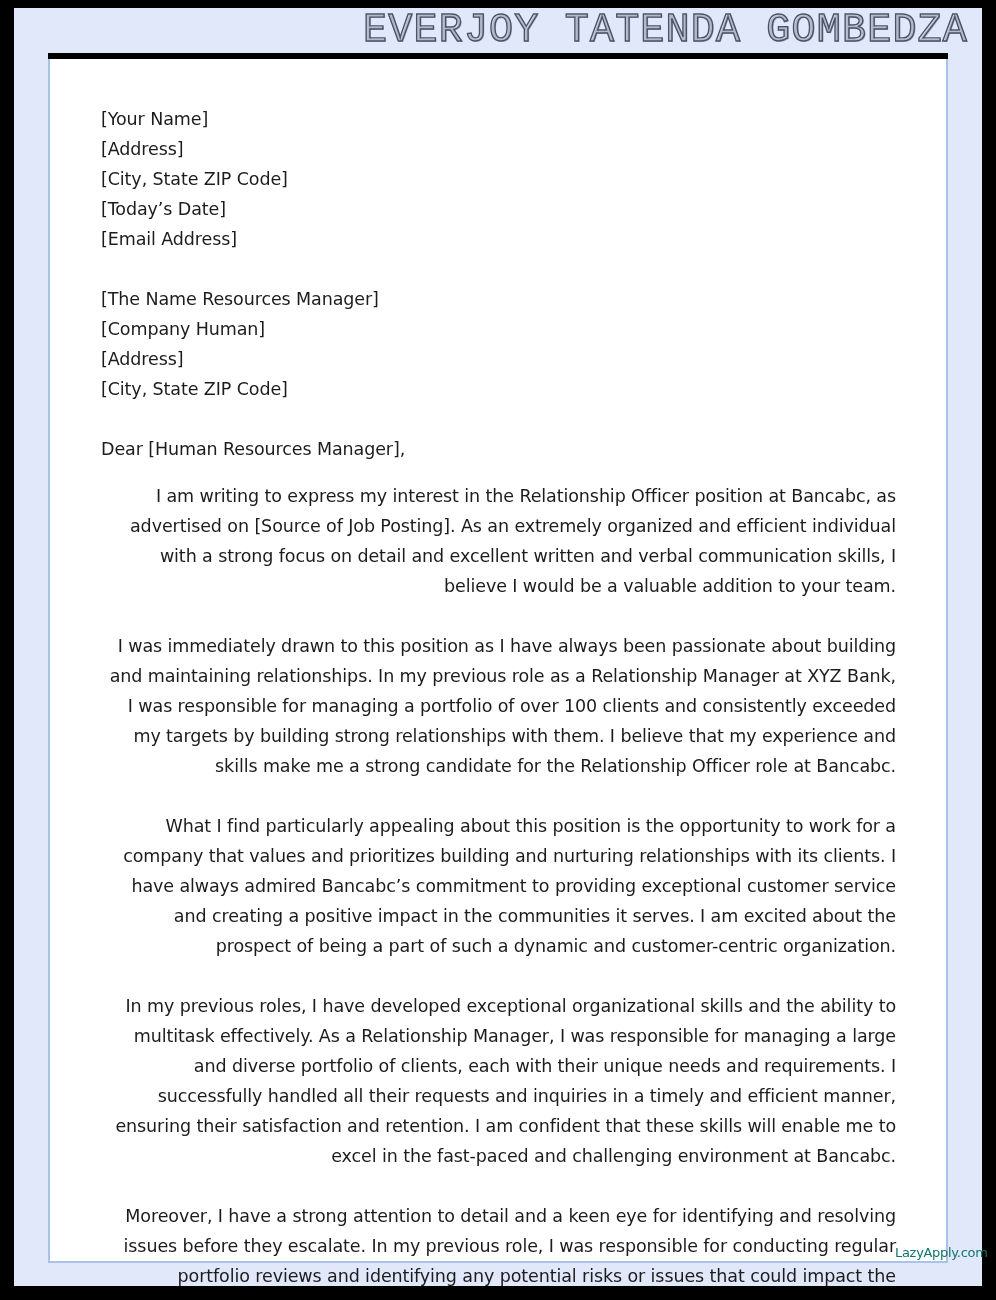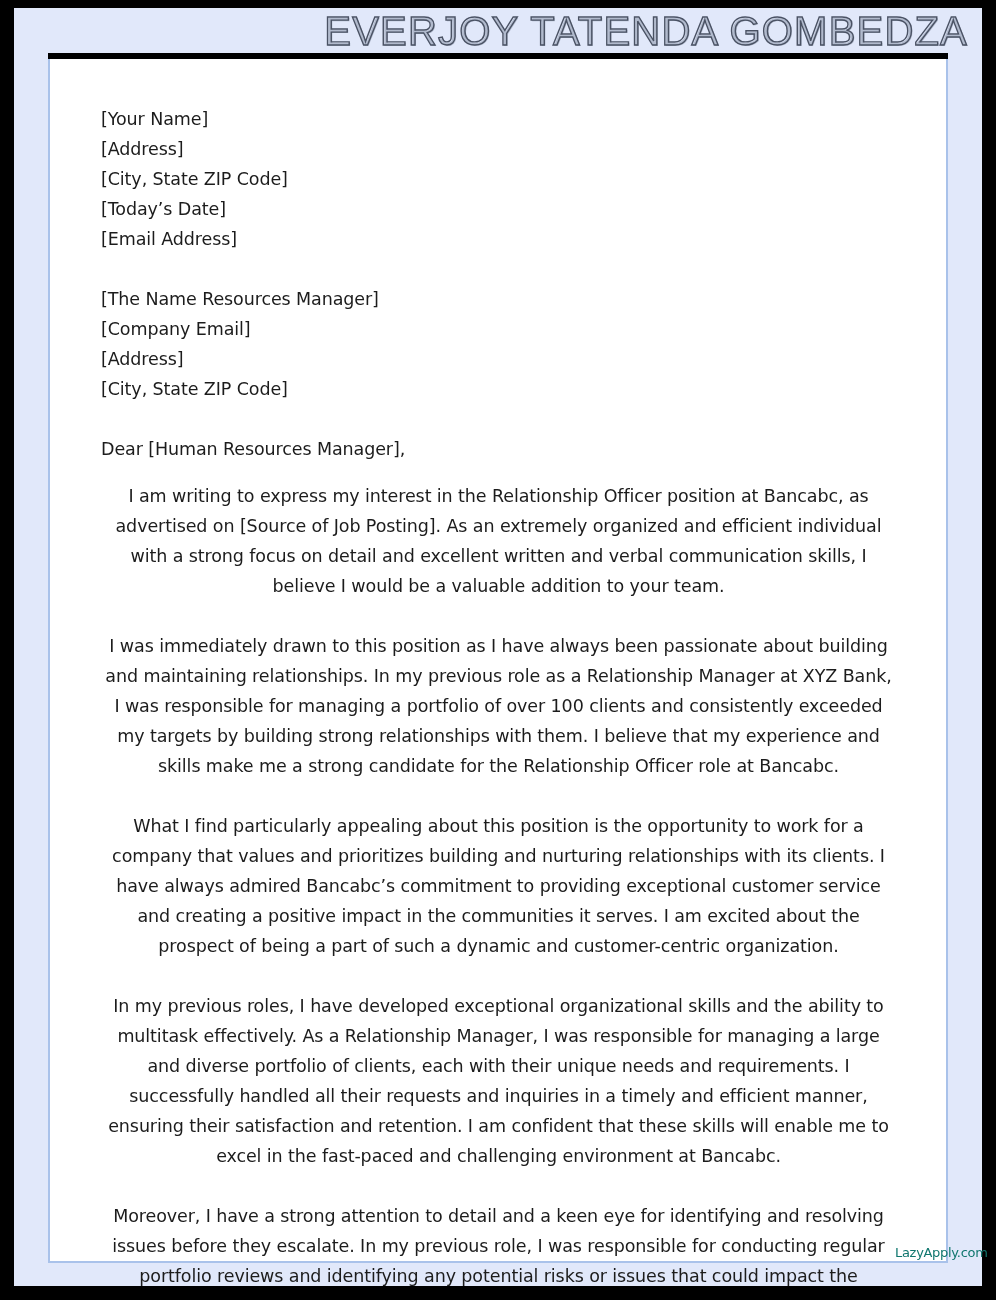--- a/index.html
+++ b/index.html
@@ -40,21 +40,21 @@
     left: 14px;
     top: 8px;
     width: 968px;
     height: 45px;
     background: transparent;
   }
   .banner-name {
     position: absolute;
     right: 14px;
     top: 0px;
-    font-family: Liberation Sans, sans-serif;
+    font-family: Liberation Mono, monospace;
     font-size: 40px;
     font-weight: 400;
     letter-spacing: 1.2px;
     line-height: 46px;
     white-space: nowrap;
     color: transparent;
     -webkit-text-stroke: 1.4px #4a5264;
     text-shadow: 1px 1px 0 rgba(120,130,150,0.45);
   }
 
@@ -100,21 +100,21 @@
   }
   .addr-line {
     display: block;
     white-space: nowrap;
   }
   .salutation {
     margin: 0 0 17px 0;
   }
   .para {
     margin: 0 0 30px 0;
-    text-align: center;
+    text-align: right;
   }
   .para:last-child {
     margin-bottom: 12px;
   }
 
   
   .watermark {
     position: absolute;
     left: 845px;
     top: 1186px;
@@ -156,21 +156,21 @@
       <div class="addr-block">
         <span class="addr-line">[Your Name]</span>
         <span class="addr-line">[Address]</span>
         <span class="addr-line">[City, State ZIP Code]</span>
         <span class="addr-line">[Today’s Date]</span>
         <span class="addr-line">[Email Address]</span>
       </div>
 
       <div class="addr-block">
         <span class="addr-line">[The Name Resources Manager]</span>
-        <span class="addr-line">[Company Email]</span>
+        <span class="addr-line">[Company Human]</span>
         <span class="addr-line">[Address]</span>
         <span class="addr-line">[City, State ZIP Code]</span>
       </div>
 
       <p class="salutation">Dear [Human Resources Manager],</p>
 
       <p class="para">I am writing to express my interest in the Relationship Officer position at Bancabc, as advertised on [Source of Job Posting]. As an extremely organized and efficient individual with a strong focus on detail and excellent written and verbal communication skills, I believe I would be a valuable addition to your team.</p>
       <p class="para">I was immediately drawn to this position as I have always been passionate about building and maintaining relationships. In my previous role as a Relationship Manager at XYZ Bank, I was responsible for managing a portfolio of over 100 clients and consistently exceeded my targets by building strong relationships with them. I believe that my experience and skills make me a strong candidate for the Relationship Officer role at Bancabc.</p>
       <p class="para">What I find particularly appealing about this position is the opportunity to work for a company that values and prioritizes building and nurturing relationships with its clients. I have always admired Bancabc’s commitment to providing exceptional customer service and creating a positive impact in the communities it serves. I am excited about the prospect of being a part of such a dynamic and customer-centric organization.</p>
       <p class="para">In my previous roles, I have developed exceptional organizational skills and the ability to multitask effectively. As a Relationship Manager, I was responsible for managing a large and diverse portfolio of clients, each with their unique needs and requirements. I successfully handled all their requests and inquiries in a timely and efficient manner, ensuring their satisfaction and retention. I am confident that these skills will enable me to excel in the fast-paced and challenging environment at Bancabc.</p>

